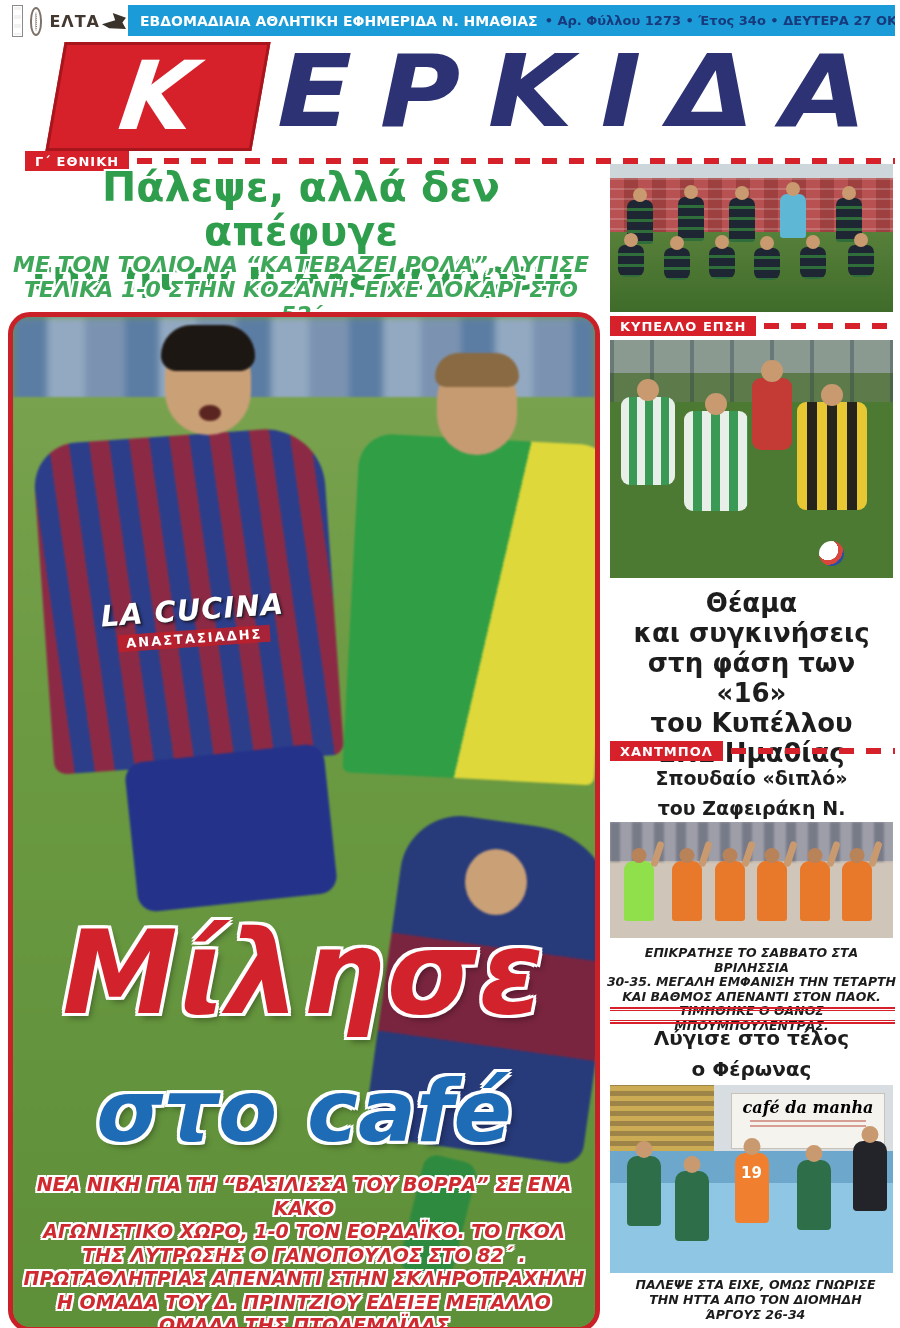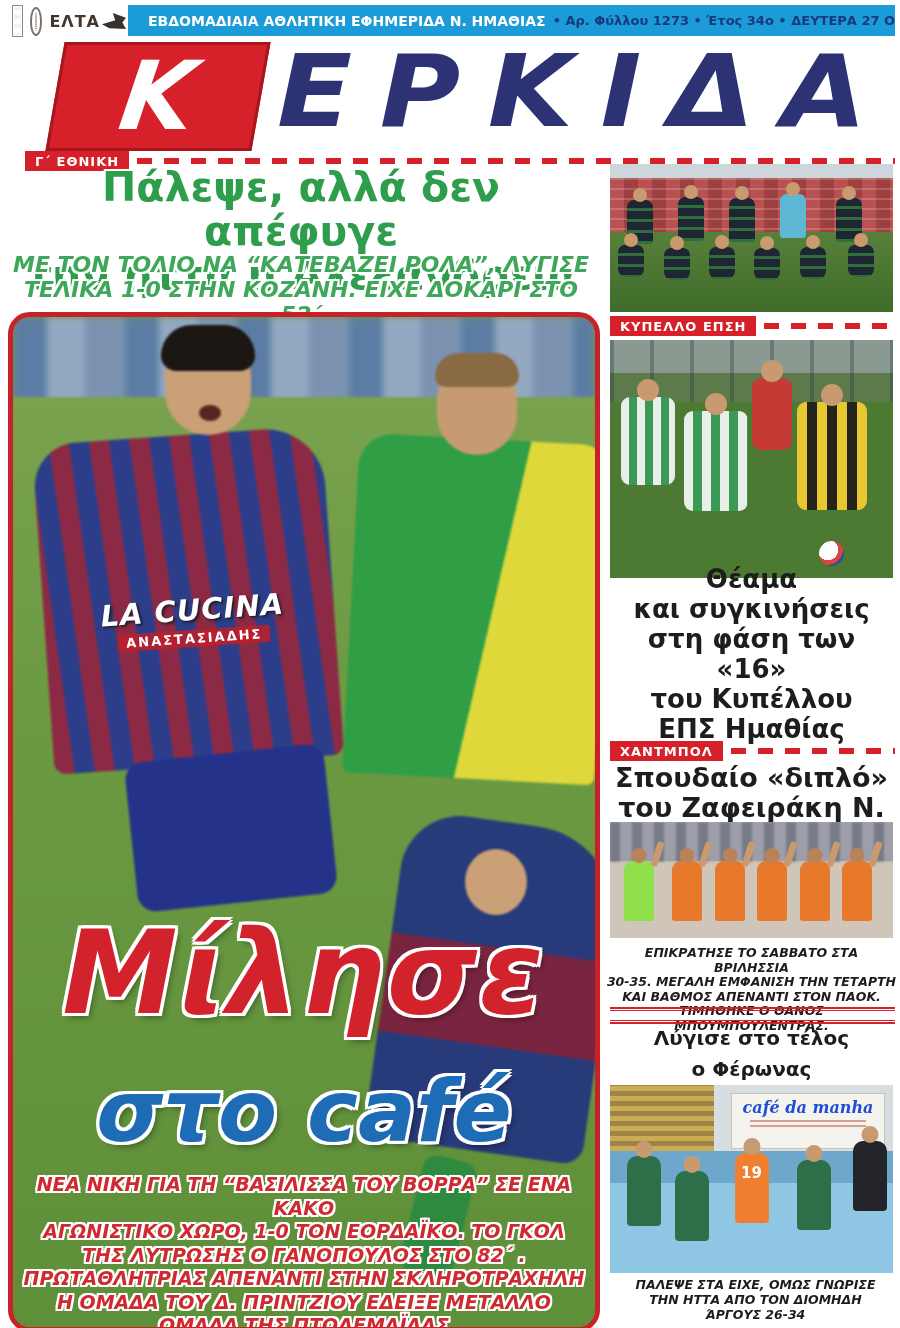--- a/index.html
+++ b/index.html
@@ -17,21 +17,21 @@
   .stamp-rect{width:25px;height:30px;border:1px solid #8a8a8a;
       background:repeating-linear-gradient(180deg,#f2f2f2 0 4px,#fff 4px 9px);
       box-shadow:inset 0 0 0 1px #fff;}
   .stamp-circle{width:25px;height:25px;border:2px solid #7d7168;border-radius:50%;position:relative;}
   .stamp-circle::before{content:"";position:absolute;inset:3px;border:1px dotted #7d7168;border-radius:50%;}
   .elta{display:flex;align-items:center;gap:2px;}
   .elta-text{font-weight:bold;font-size:16px;color:#43382f;letter-spacing:1px;}
   .bird{width:24px;height:16px;background:#3a332c;
       clip-path:polygon(0 70%,55% 45%,45% 0,100% 30%,85% 60%,100% 100%,30% 95%);}
   .bluebar{position:absolute;left:128px;right:5px;top:5px;height:31px;background:var(--topbar_blue,#1b9bd8);
-      display:flex;align-items:center;padding:0 20px;white-space:nowrap;overflow:hidden;}
+      display:flex;align-items:center;padding:0 12px;white-space:nowrap;overflow:hidden;}
   .bar-primary{color:#fff;font-weight:bold;font-size:14px;margin-right:7px;}
   .bar-secondary{color:#173a7c;font-weight:bold;font-size:13px;}
 
   
   .logo-row{position:absolute;left:55px;top:42px;width:840px;height:104px;}
   .kbox{position:absolute;left:0;top:0;width:200px;height:103px;background:var(--logo_red,#d6212b);
       transform:skewX(-10deg);border:3px solid #a8161d;display:flex;align-items:center;justify-content:center;}
   .kletter{font-size:95px;font-weight:bold;font-style:italic;color:#fff;line-height:95px;transform:skewX(2deg);}
   .logo-rest{position:absolute;left:222px;top:-9px;font-size:100px;font-weight:bold;font-style:italic;
       color:var(--logo_navy,#2d3274);letter-spacing:25px;white-space:nowrap;
@@ -47,22 +47,22 @@
   #rule-hb{left:610px;right:5px;top:741px;}
 
   
   .headline-green{position:absolute;left:2px;top:165px;width:598px;text-align:center;
       font-weight:bold;font-size:41px;line-height:44px;color:var(--headline_green,#2f9e4c);}
   .subheadline-green{position:absolute;left:2px;top:252px;width:598px;text-align:center;
       font-weight:bold;font-style:italic;font-size:22px;line-height:25px;color:var(--subheadline_green,#3fa75a);}
 
   
   .black-headline{position:absolute;width:283px;text-align:center;font-weight:bold;color:#1d1d1d;}
-  #headline-cup{left:610px;top:564px;font-size:26px;line-height:30px;}
-  #headline-hb1{left:610px;top:763px;font-size:27px;line-height:30px;}
+  #headline-cup{left:610px;top:588px;font-size:26px;line-height:30px;}
+  #headline-hb1{left:610px;top:763px;font-size:19px;line-height:30px;}
   #headline-hb2{left:610px;top:1023px;font-size:20px;line-height:31px;}
   .caption-italic{position:absolute;width:291px;text-align:center;font-weight:bold;font-style:italic;
       color:#1c1c1c;}
   #caption-hb1{left:606px;top:946px;font-size:12.5px;line-height:14.5px;}
   #caption-hb2{left:610px;top:1277px;font-size:12.5px;line-height:15px;}
   .sep-double{position:absolute;left:610px;right:5px;top:1008px;height:9px;
       border-top:3px double var(--label_red,#cc2127);border-bottom:3px double var(--label_red,#cc2127);
       box-shadow:0 -1px 0 var(--label_red,#cc2127),0 1px 0 var(--label_red,#cc2127);}
 
   
@@ -107,21 +107,21 @@
   .hb1fig::after{content:"";position:absolute;right:-7px;top:-20px;width:7px;height:26px;
       background:#c99a6f;border-radius:4px;transform:rotate(18deg);}
   .hb1fig.kp{background:#8fe04a;}
 
   
   #photo-hb2{left:610px;top:1085px;width:283px;height:188px;background:#d8dde2;}
   .hb2-bars{position:absolute;left:0;top:0;width:104px;height:66px;
       background:repeating-linear-gradient(0deg,#caa23c 0 5px,#93742c 5px 10px);opacity:.85;}
   .hb2-sign{position:absolute;right:8px;top:8px;width:152px;height:50px;background:#f5f3ee;
       border:1px solid #c8c2b8;text-align:center;padding-top:4px;}
-  .hb2-sign-text{font-size:16px;font-weight:bold;font-style:italic;color:#1d4ed8;
+  .hb2-sign-text{font-size:16px;font-weight:bold;font-style:italic;color:#000000;
       font-family:"DejaVu Serif",serif;}
   .hb2-sign-sub{margin-top:3px;height:10px;
       background:repeating-linear-gradient(180deg,#b84a3a 0 2px,transparent 2px 5px);opacity:.5;margin-left:18px;margin-right:18px;}
   .hb2-court{position:absolute;left:0;right:0;top:66px;bottom:0;
       background:linear-gradient(180deg,#6da8cc 0 26%,#8ec6e4 26% 100%);}
   .hb2fig{position:absolute;width:34px;height:70px;border-radius:10px 10px 4px 4px;}
   .hb2fig::before{content:"";position:absolute;left:50%;top:-15px;transform:translateX(-50%);
       width:17px;height:17px;border-radius:50%;background:#c99a6f;}
   .hb2-green{background:#2e6e48;}
   .hb2-orange{background:#f08030;color:#fff;font-weight:bold;font-size:15px;text-align:center;line-height:40px;}

